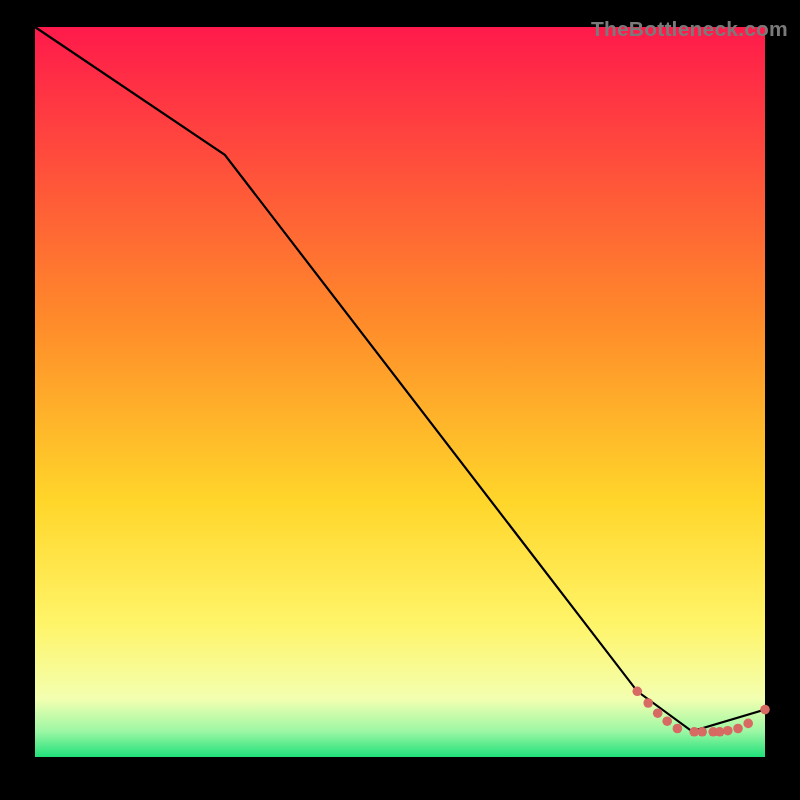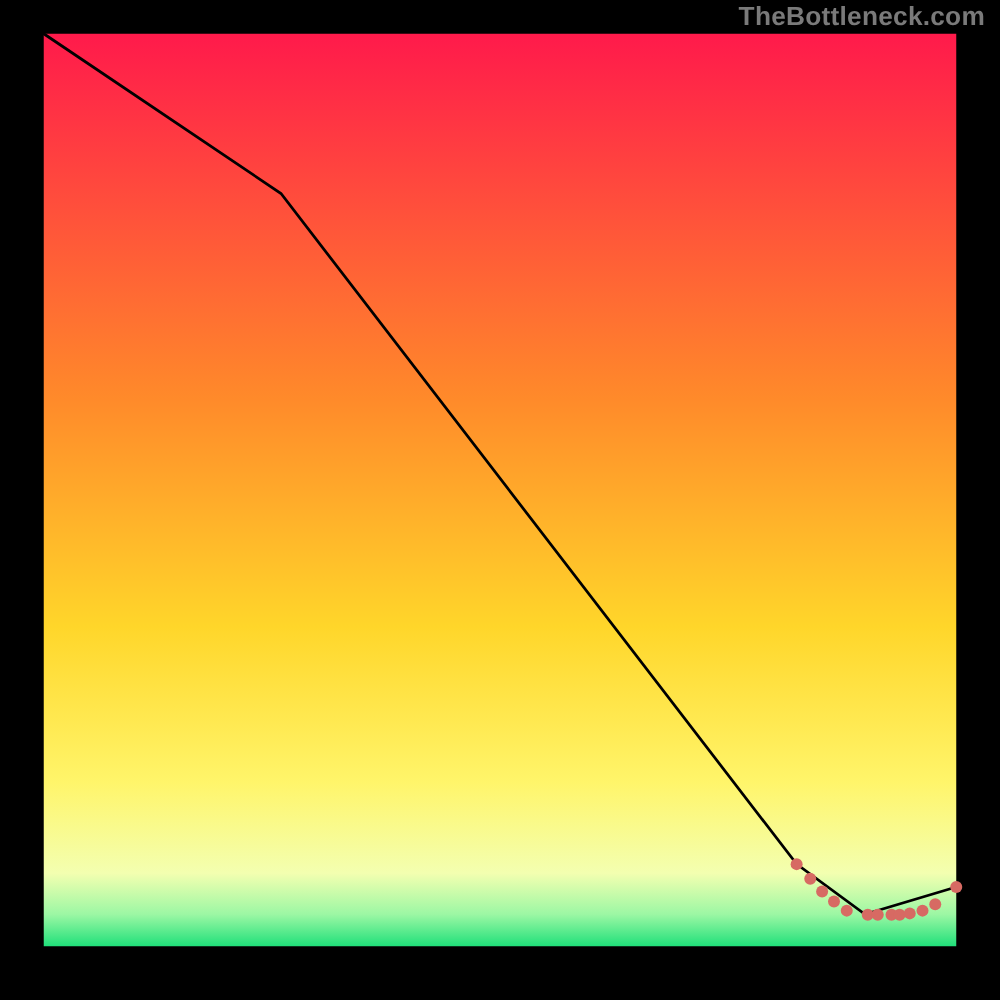--- a/index.html
+++ b/index.html
@@ -12,21 +12,21 @@
     overflow: hidden;
   }
   .stage {
     position: relative;
     width: 800px;
     height: 800px;
     background: #000;
   }
   .watermark {
     position: absolute;
-    top: 2px;
+    top: 17px;
     right: 12px;
     color: #7a7a7a;
     font-size: 21px;
     font-weight: 600;
     letter-spacing: 0.2px;
     user-select: none;
   }
   svg {
     position: absolute;
     top: 0;

